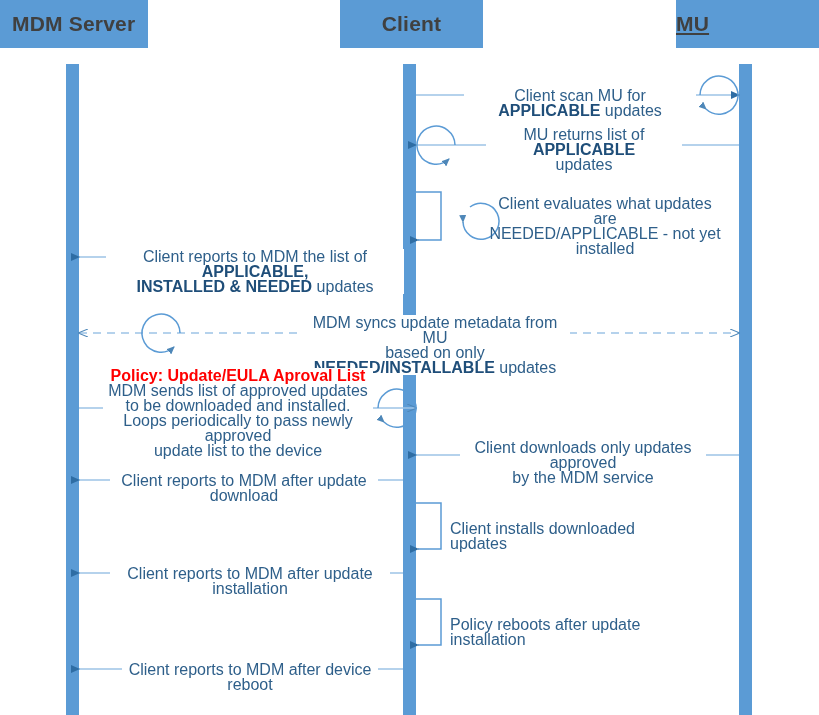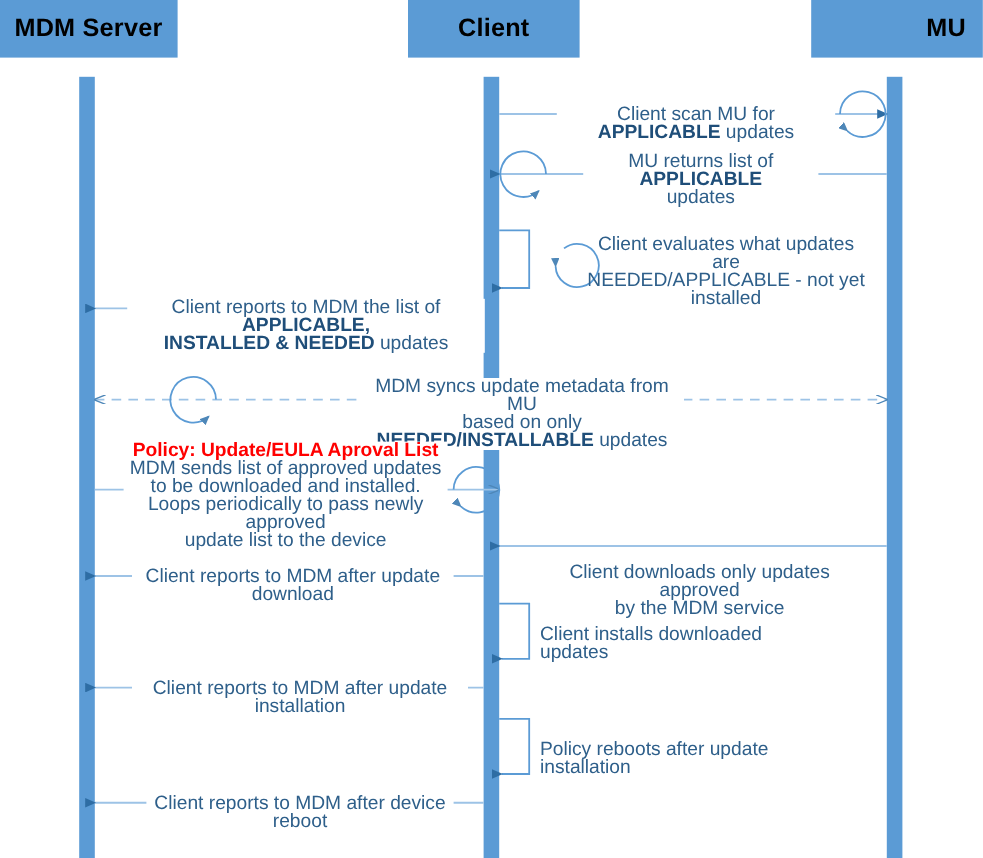--- a/index.html
+++ b/index.html
@@ -10,29 +10,29 @@
     position:relative;
     overflow:hidden;
   }
   #diagram{position:absolute;left:0;top:0;width:819px;height:715px;}
 
   
   .actor-box{
     position:absolute;
     box-sizing:border-box;
     display:flex;align-items:center;
-    color:#000000;
+    color:#404040;
     font-weight:bold;
     font-size:21px;
     letter-spacing:.2px;
     white-space:nowrap;
   }
   .actor-box.left{justify-content:flex-start;padding-left:12px;}
   .actor-box.center{justify-content:center;}
-  .actor-box.right{justify-content:flex-end;padding-right:14px;}
+  .actor-box.right{justify-content:flex-start;padding-right:14px;text-decoration:underline;}
 
   
   .lifeline{position:absolute;}
 
   
   .msg-label{
     position:absolute;
     color:#2E5F8A;
     font-size:16px;
     line-height:15px;
@@ -146,21 +146,21 @@
   <div class="msg-label" style="left:486px;top:127px;width:196px;background:#fff;">MU returns list of <b>APPLICABLE</b><br>updates</div>
 
   <div class="msg-label" style="left:486px;top:196px;width:238px;">Client evaluates what updates are<br>NEEDED/APPLICABLE - not yet installed</div>
 
   <div class="msg-label" style="left:300px;top:315px;width:270px;background:#fff;">MDM syncs update metadata from MU<br>based on only <b>NEEDED/INSTALLABLE</b> updates</div>
 
   <div class="msg-label" style="left:106px;top:249px;width:298px;background:#fff;">Client reports to MDM the list of <b>APPLICABLE,</b><br><b>INSTALLED &amp; NEEDED</b> updates</div>
 
   <div class="msg-label" style="left:103px;top:368px;width:270px;background:#fff;"><span class="policy">Policy: Update/EULA Aproval List</span>MDM sends list of approved updates<br>to be downloaded and installed.<br>Loops periodically to pass newly approved<br>update list to the device</div>
 
-  <div class="msg-label" style="left:460px;top:440px;width:246px;background:#fff;margin-top:30px;">Client downloads only updates approved<br>by the MDM service</div>
+  <div class="msg-label" style="left:460px;top:440px;width:246px;background:#fff;">Client downloads only updates approved<br>by the MDM service</div>
 
   <div class="msg-label" style="left:110px;top:473px;width:268px;background:#fff;">Client reports to MDM after update download</div>
 
   <div class="msg-label" style="left:450px;top:521px;width:200px;text-align:left;">Client installs downloaded updates</div>
 
   <div class="msg-label" style="left:110px;top:566px;width:280px;background:#fff;">Client reports to MDM after update installation</div>
 
   <div class="msg-label" style="left:450px;top:617px;width:224px;text-align:left;">Policy reboots after update installation</div>
 
   <div class="msg-label" style="left:122px;top:662px;width:256px;background:#fff;">Client reports to MDM after device reboot</div>

